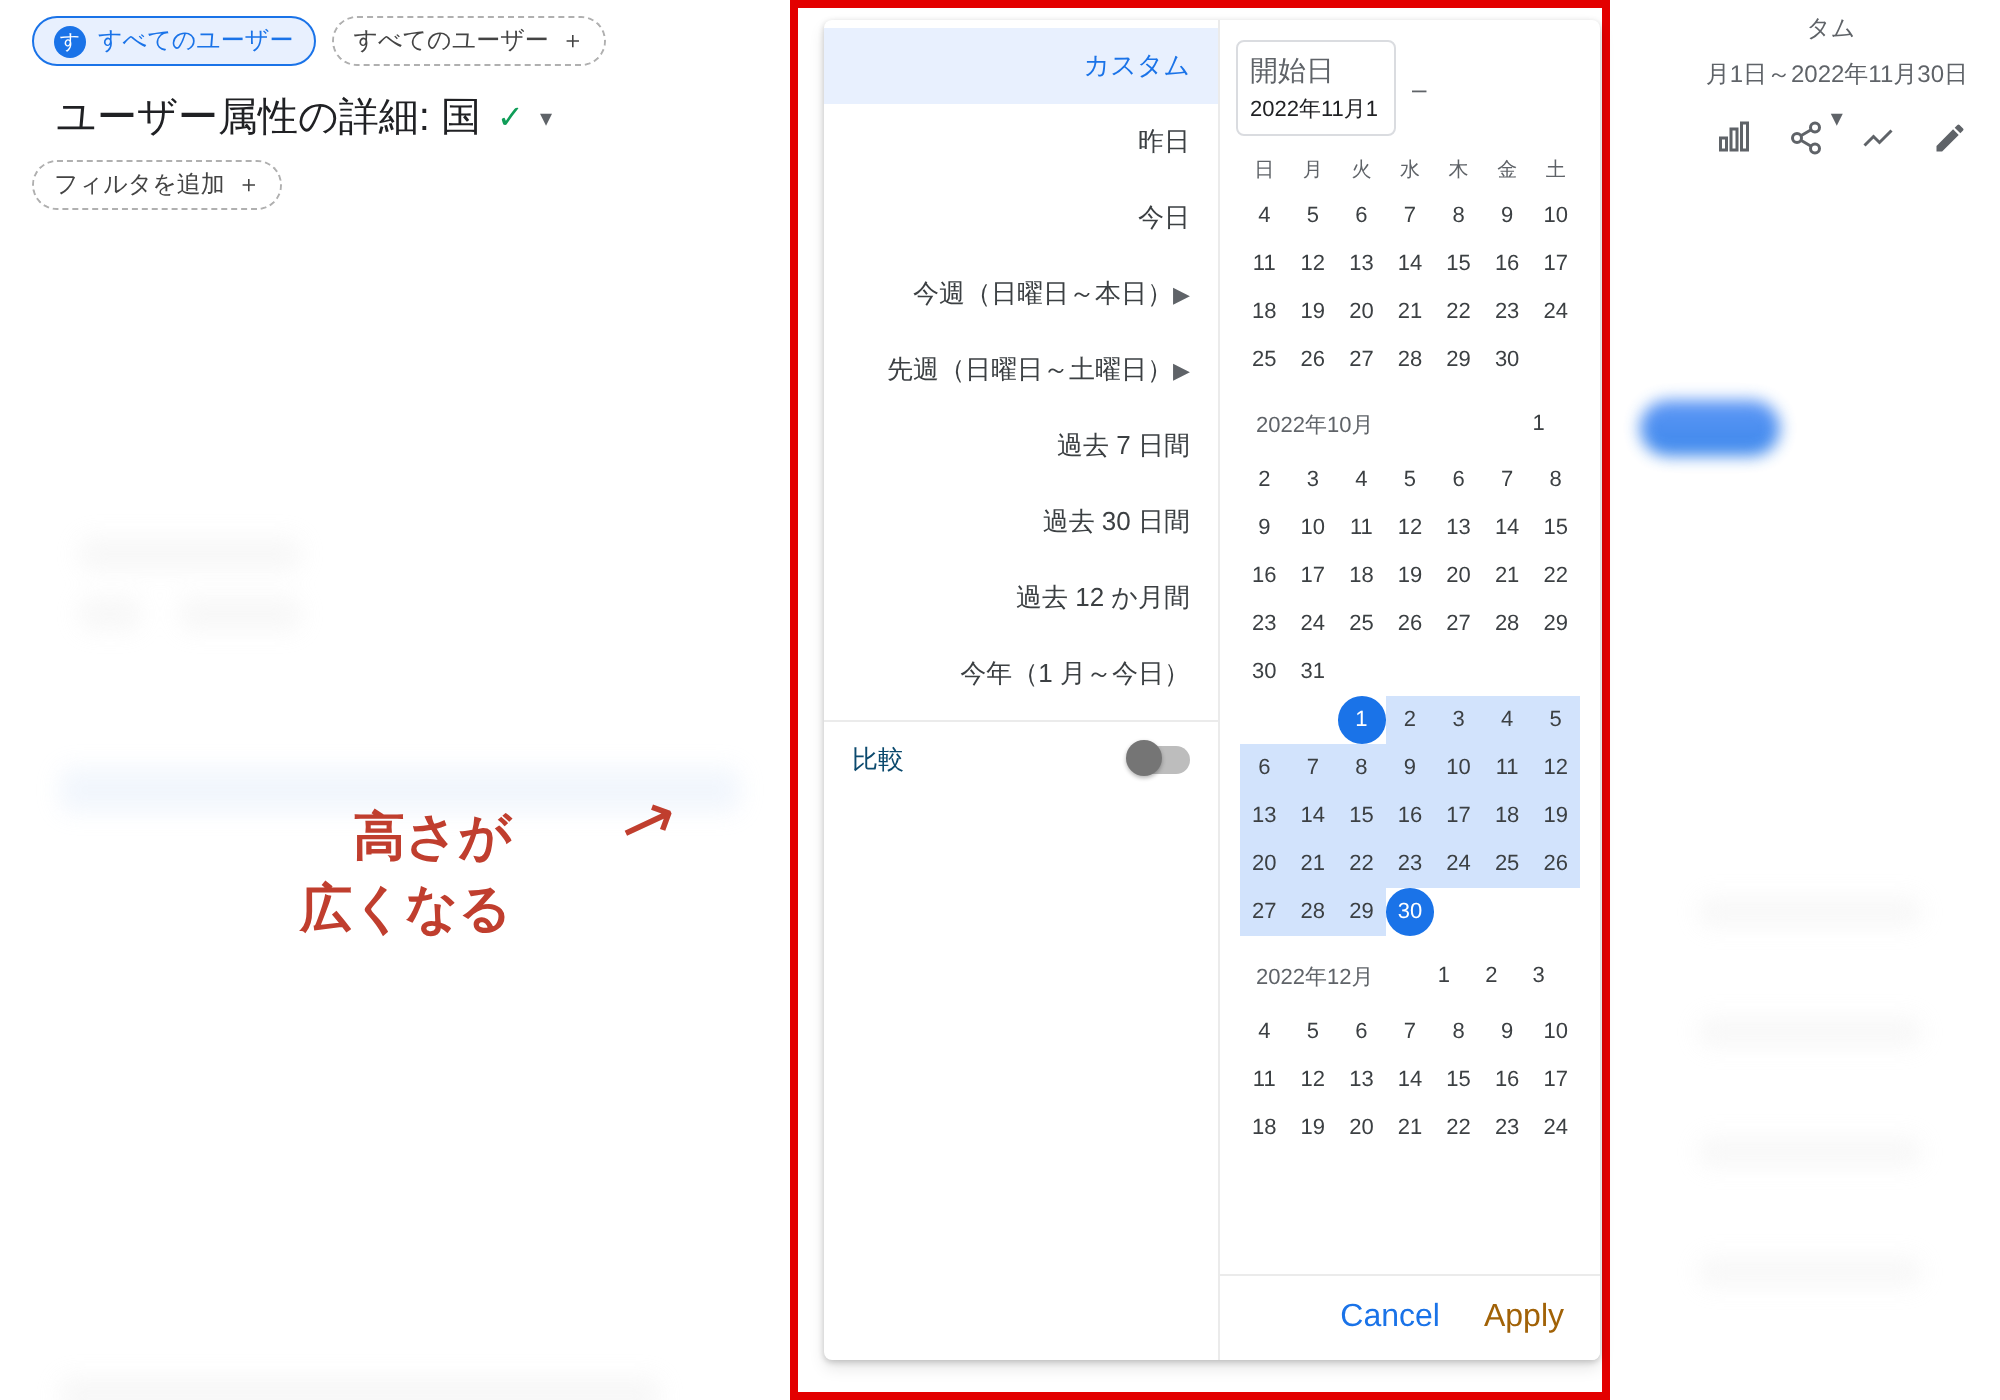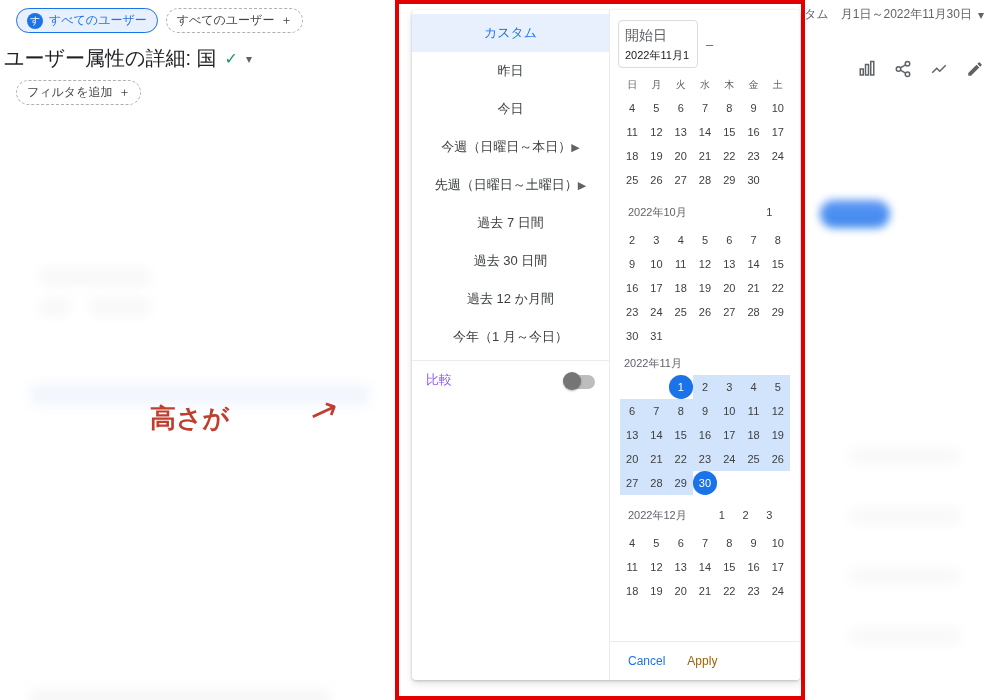--- a/index.html
+++ b/index.html
@@ -2,46 +2,46 @@
 <html><head>
   <meta charset="utf-8">
   <style>
     * { margin: 0; padding: 0; box-sizing: border-box; font-family: 'Helvetica Neue', Arial, 'Hiragino Kaku Gothic ProN', 'Hiragino Sans', Meiryo, sans-serif; }
     body { background: #fff; width: 1000px; height: 700px; overflow: hidden; position: relative; color: #3c4043; }
     .bg-blur { filter: blur(3px); opacity: 0.55; }
     .top-row { padding: 8px 16px; display: flex; align-items: center; gap: 8px; }
     .chip { display: inline-flex; align-items: center; gap: 6px; border: 1px dashed #b0b0b0; border-radius: 14px; padding: 3px 10px; font-size: 12px; color: #444; background: #fff; }
     .chip.blue { border: 1px solid #1a73e8; background: #e8f0fe; color: #1a73e8; border-style: solid; }
     .chip-icon { width: 16px; height: 16px; border-radius: 50%; background: #1a73e8; color: #fff; display: inline-flex; align-items: center; justify-content: center; font-size: 10px; }
-    .title-row { padding: 4px 4px; display: flex; align-items: center; gap: 8px; }
+    .title-row { padding: 4px 28px; display: flex; align-items: center; gap: 8px; }
     .page-title { font-size: 20px; font-weight: 400; color: #202124; }
     .check-icon { color: #0f9d58; }
     .filter-row { padding: 4px 16px; }
-    .date-summary { position: absolute; top: 6px; right: 16px; font-size: 12px; color: #5f6368; display: flex; align-items: center; gap: 6px; }
+    .date-summary { position: absolute; top: 6px; right: 16px; font-size: 12px; color: #5f6368; display: flex; align-items: center; gap: 6px; flex-direction: column; }
     .action-icons { position: absolute; top: 60px; right: 16px; display: flex; gap: 18px; color: #5f6368; }
     .action-icons span { font-size: 18px; cursor: pointer; }
     .blur-block { position: absolute; background: #e3e3e3; border-radius: 4px; filter: blur(5px); opacity: .5; }
     .blue-pill { position: absolute; right: 110px; top: 200px; width: 70px; height: 28px; border-radius: 14px; background: linear-gradient(180deg, #4285f4 0%, #1a73e8 100%); filter: blur(4px); opacity: .85; }
     
     .annot { position: absolute; left: 150px; top: 400px; color: #c03e2e; font-size: 26px; font-weight: 700; text-align: right; line-height: 1.4; }
     .arrow { position: absolute; left: 310px; top: 390px; color: #c03e2e; font-size: 34px; transform: rotate(20deg); }
     
     .red-box { position: absolute; left: 395px; top: 0; bottom: 0; right: 195px; border: 4px solid #e30000; pointer-events: none; }
     
     .panel { position: absolute; left: 412px; top: 10px; width: 388px; height: 670px; background: #fff; border-radius: 4px; box-shadow: 0 1px 3px rgba(0,0,0,.2), 0 4px 8px rgba(0,0,0,.1); display: flex; overflow: hidden; }
-    .panel-footer { position: absolute; bottom: 0; right: 0; width: 190px; padding: 12px 18px; display: flex; justify-content: flex-start; gap: 22px; font-size: 12px; background: #fff; border-top: 1px solid #ebebeb; }
+    .panel-footer { position: absolute; bottom: 0; right: 0; width: 190px; padding: 12px 18px; display: flex; justify-content: flex-end; gap: 22px; font-size: 16px; background: #fff; border-top: 1px solid #ebebeb; }
     .btn-cancel { color: #1a73e8; cursor: pointer; }
     .btn-apply { color: #a16207; font-weight: 500; cursor: pointer; }
     
     .presets { width: 198px; border-right: 1px solid #ebebeb; overflow-y: auto; padding-top: 4px; }
-    .preset-item { font-size: 13px; padding: 10px 14px; color: #3c4043; cursor: pointer; display: flex; align-items: center; justify-content: center; }
+    .preset-item { font-size: 13px; padding: 10px 14px; color: #3c4043; cursor: pointer; display: flex; align-items: center; justify-content: flex-end; }
     .preset-item.selected { background: #e8f0fe; color: #1a73e8; }
     .preset-item .caret { font-size: 11px; color: #5f6368; }
     .preset-divider { border-top: 1px solid #ebebeb; margin-top: 4px; }
-    .compare-row { display: flex; align-items: flex-end; justify-content: space-between; padding: 10px 14px; font-size: 13px; color: #8b5cf6; }
+    .compare-row { display: flex; align-items: center; justify-content: space-between; padding: 10px 14px; font-size: 13px; color: #0c4a6e; }
     .toggle { width: 30px; height: 14px; background: #bdbdbd; border-radius: 7px; position: relative; }
     .toggle::before { content: ''; position: absolute; left: -2px; top: -3px; width: 18px; height: 18px; background: #757575; border-radius: 50%; box-shadow: 0 1px 2px rgba(0,0,0,.3); }
     
     .cal-side { flex: 1; display: flex; flex-direction: column; }
     .date-inputs { display: flex; gap: 8px; padding: 10px 8px 4px; align-items: center; }
     .date-field { border: 1px solid #dadce0; border-radius: 4px; padding: 6px 6px 4px; width: 80px; overflow: hidden; }
     .date-field-label { font-size: 14px; color: #5f6368; display: block; }
     .date-field-val { font-size: 11px; color: #202124; white-space: nowrap; }
     .dash { color: #5f6368; font-size: 13px; }
     .cal-scroll { flex: 1; overflow-y: auto; padding: 0 10px 50px; position: relative; }
@@ -128,20 +128,21 @@
   <div class="blur-block" style="left:850px;top:340px;width:110px;height:14px;"></div>
   <div class="blur-block" style="left:850px;top:400px;width:110px;height:14px;"></div>
   <div class="blur-block" style="left:850px;top:460px;width:110px;height:14px;"></div>
   <div class="blur-block" style="left:850px;top:520px;width:110px;height:14px;"></div>
   <div class="blur-block" style="left:30px;top:580px;width:300px;height:18px;"></div>
 
 </div>
 
 <div class="annot">
   <div>高さが</div>
+  <div>広くなる</div>
 </div>
 <div class="arrow">↗</div>
 
 <div class="red-box"></div>
 
 <div class="panel">
   <div class="presets" id="preset-list">
       <div class="preset-item selected">
         <span>カスタム</span>
       </div>
@@ -276,21 +277,20 @@
         </div>
         <div class="week-row">
           <span class="day">30</span>
           <span class="day">31</span>
           <span class="day empty"></span>
           <span class="day empty"></span>
           <span class="day empty"></span>
           <span class="day empty"></span>
           <span class="day empty"></span>
         </div>
-        <div class="month-label">2022年11月</div>
         <div class="week-row">
           <span class="day empty"></span>
           <span class="day empty"></span>
           <span class="day sel">1</span>
           <span class="day range">2</span>
           <span class="day range">3</span>
           <span class="day range">4</span>
           <span class="day range">5</span>
         </div>
         <div class="week-row">

